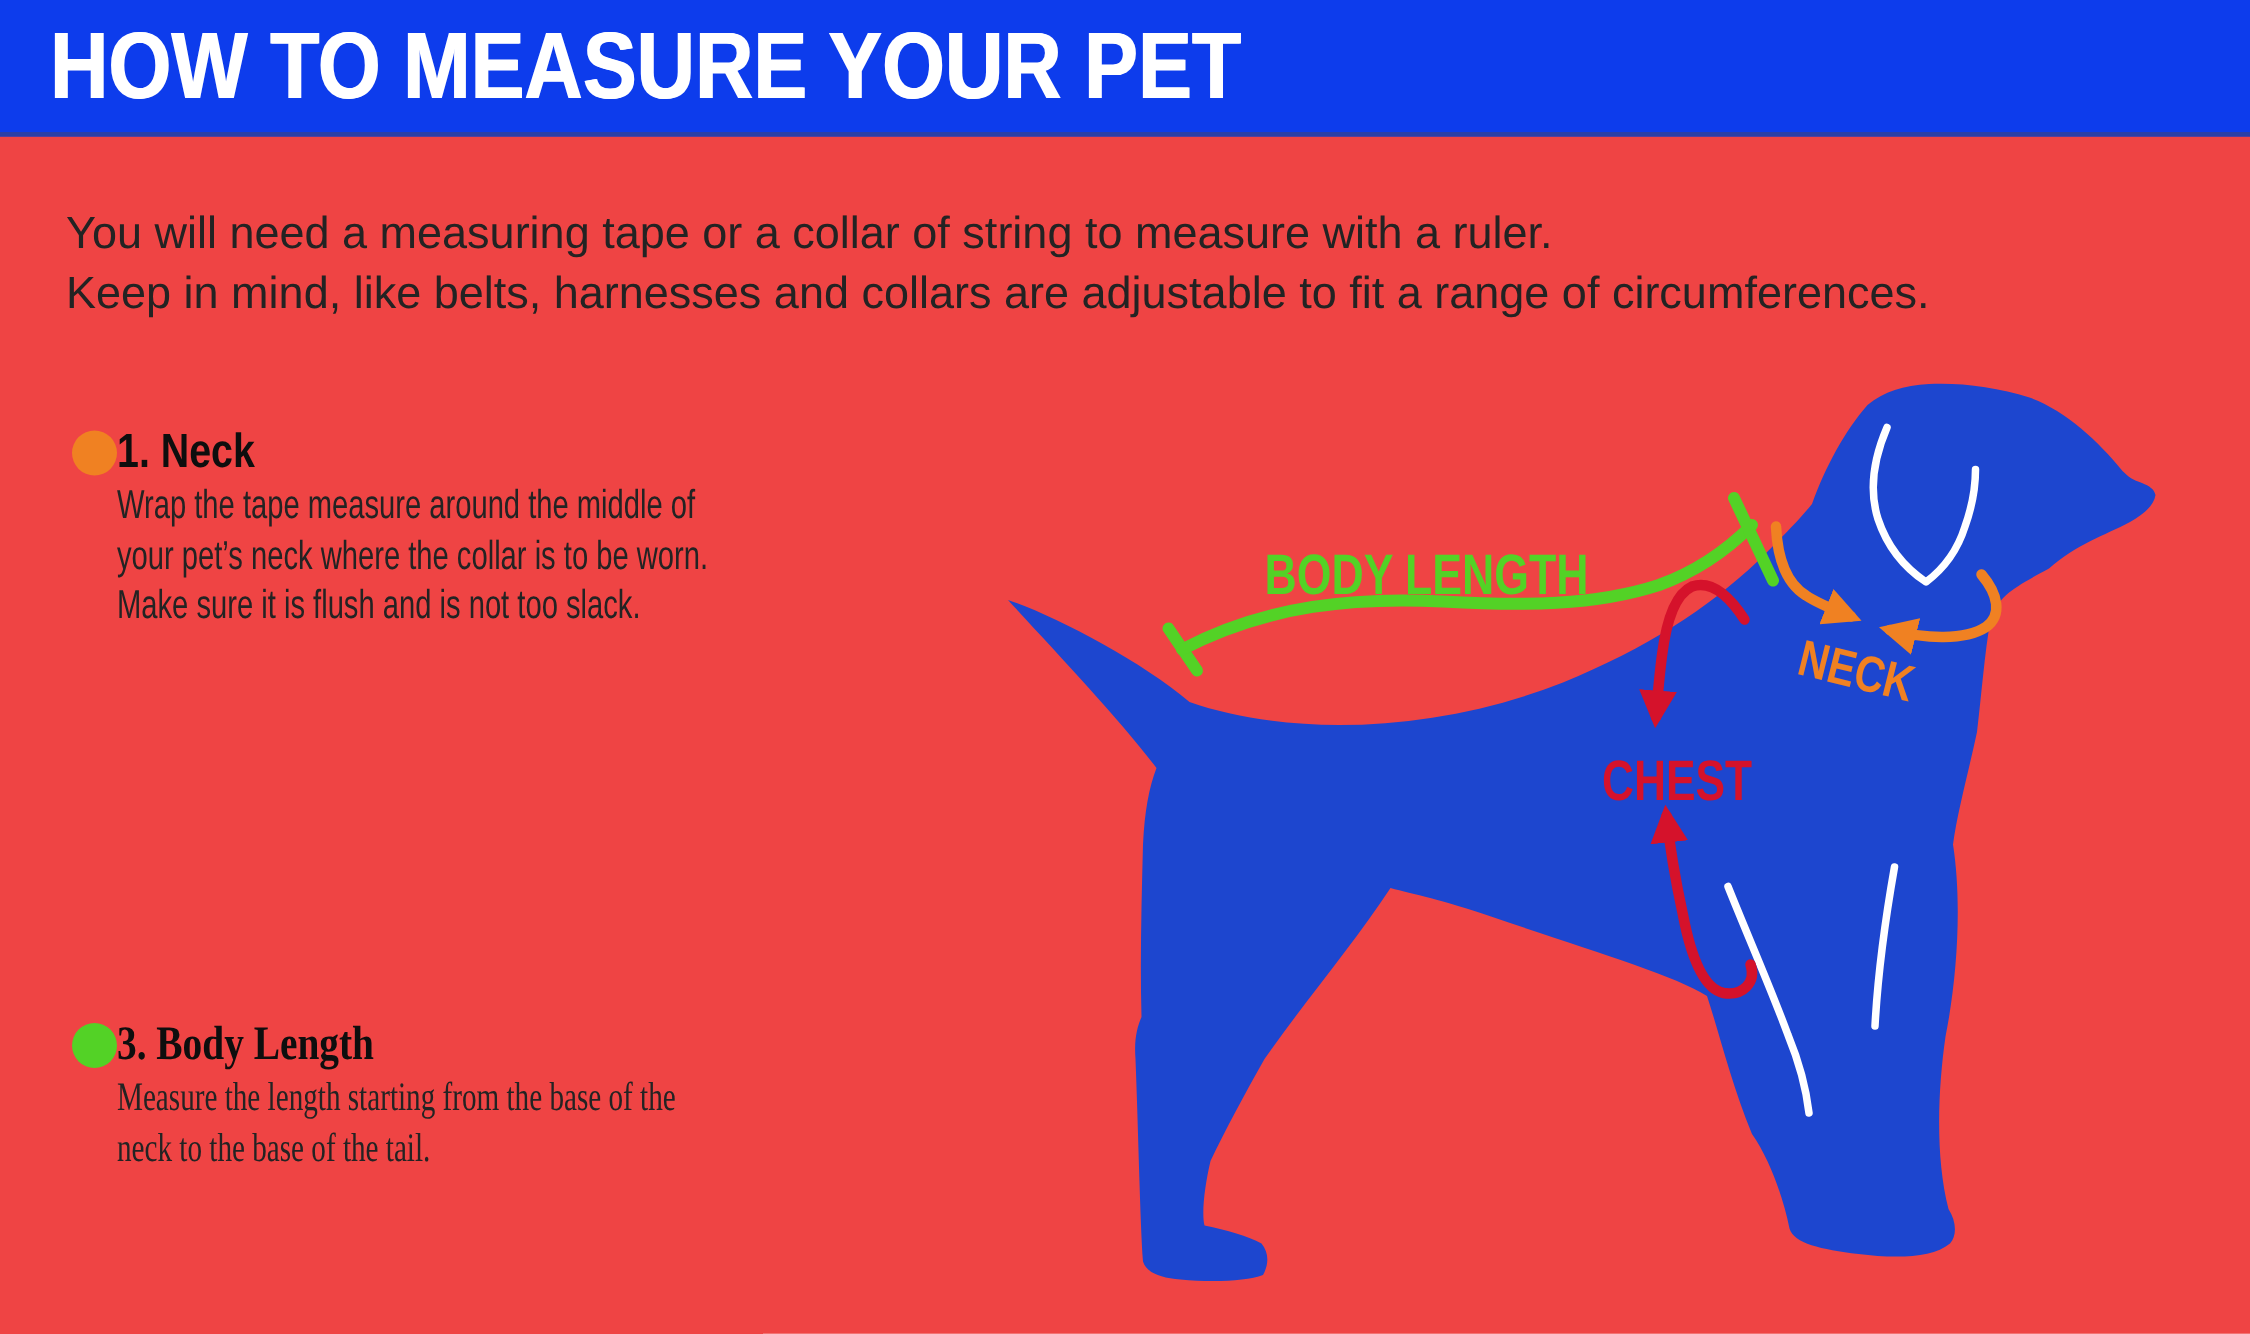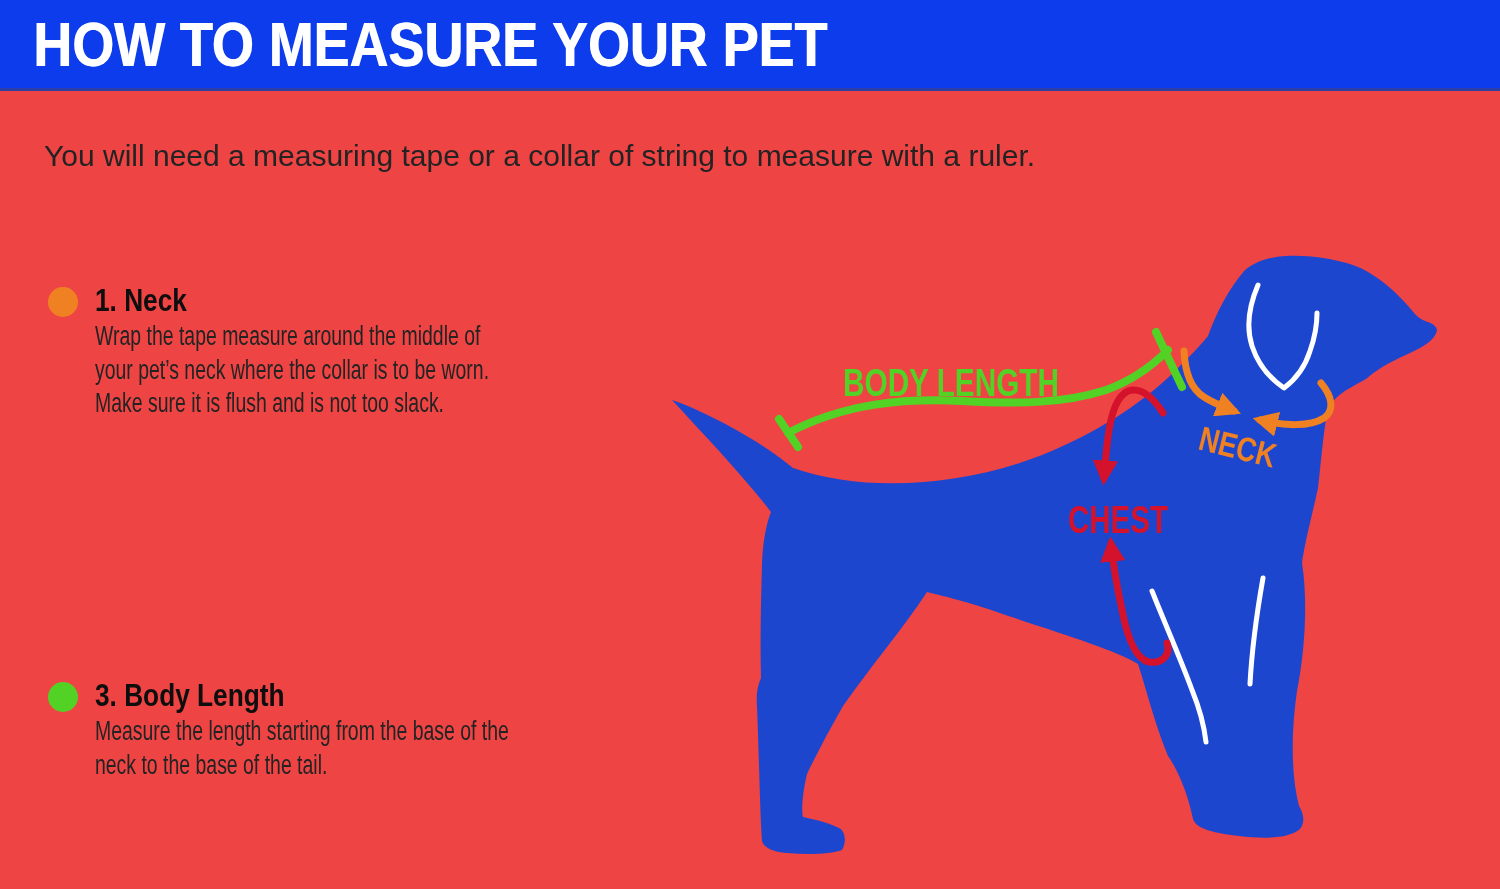--- a/index.html
+++ b/index.html
@@ -6,44 +6,45 @@
   body{font-family:"Liberation Sans",sans-serif;}
   #canvas{position:relative;width:1500px;height:889px;background:#ef4444;overflow:hidden;}
 
   .header{position:absolute;left:0;top:0;width:1500px;height:88px;background:#0d3cec;border-bottom:3px solid #2c3fa6;}
   .title{position:absolute;left:33px;top:0;height:88px;line-height:88px;font-size:63px;font-weight:bold;
          color:#ffffff;white-space:nowrap;letter-spacing:0px;transform:scaleX(0.855);transform-origin:left center;
          text-shadow:1px 0 0 #ffffff;}
 
   .intro{position:absolute;left:44px;top:136px;font-size:30px;line-height:40px;color:#232323;white-space:nowrap;}
 
-  .step{position:absolute;left:48px;display:flex;gap:17px;align-items:flex-start;}
+  .step{position:absolute;left:48px;display:flex;align-items:flex-start;}
   .bullet{width:30px;height:30px;border-radius:50%;flex:none;margin-top:5px;}
   .step-1 .bullet{background:#f08122;}
   .step-2 .bullet{background:#d5122b;}
   .step-3 .bullet{background:#53d226;}
   .step-title{font-size:32px;font-weight:bold;color:#0e0e0e;line-height:36px;white-space:nowrap;
               transform:scaleX(0.82);transform-origin:left top;}
   .step-body{font-size:27px;line-height:33.5px;color:#232323;white-space:nowrap;margin-top:2px;
              transform:scaleX(0.72);transform-origin:left top;}
-  .step-1{top:282px;} .step-2{top:476px;} .step-3{top:677px;}
+  .step-1{top:282px;} .step-2{top:476px;} .step-3{top:677px;font-family:Liberation Serif, serif;}
 
   .dog-svg{position:absolute;left:650px;top:230px;width:850px;height:659px;}
   .svg-label{font-family:"Liberation Sans",sans-serif;font-weight:bold;}
 </style>
 </head>
 <body>
 <div id="canvas">
 
   <div class="header">
     <div class="title">HOW TO MEASURE YOUR PET</div>
   </div>
 
   <div class="intro">
     <div>You will need a measuring tape or a collar of string to measure with a ruler.</div>
+    <div>Keep in mind, like belts, harnesses and collars are adjustable to fit a range of circumferences.</div>
   </div>
 
   <div class="step step-1">
     <div class="bullet"></div>
     <div>
       <div class="step-title">1. Neck</div>
       <div class="step-body">
         <div>Wrap the tape measure around the middle of</div>
         <div>your pet’s neck where the collar is to be worn.</div>
         <div>Make sure it is flush and is not too slack.</div>

